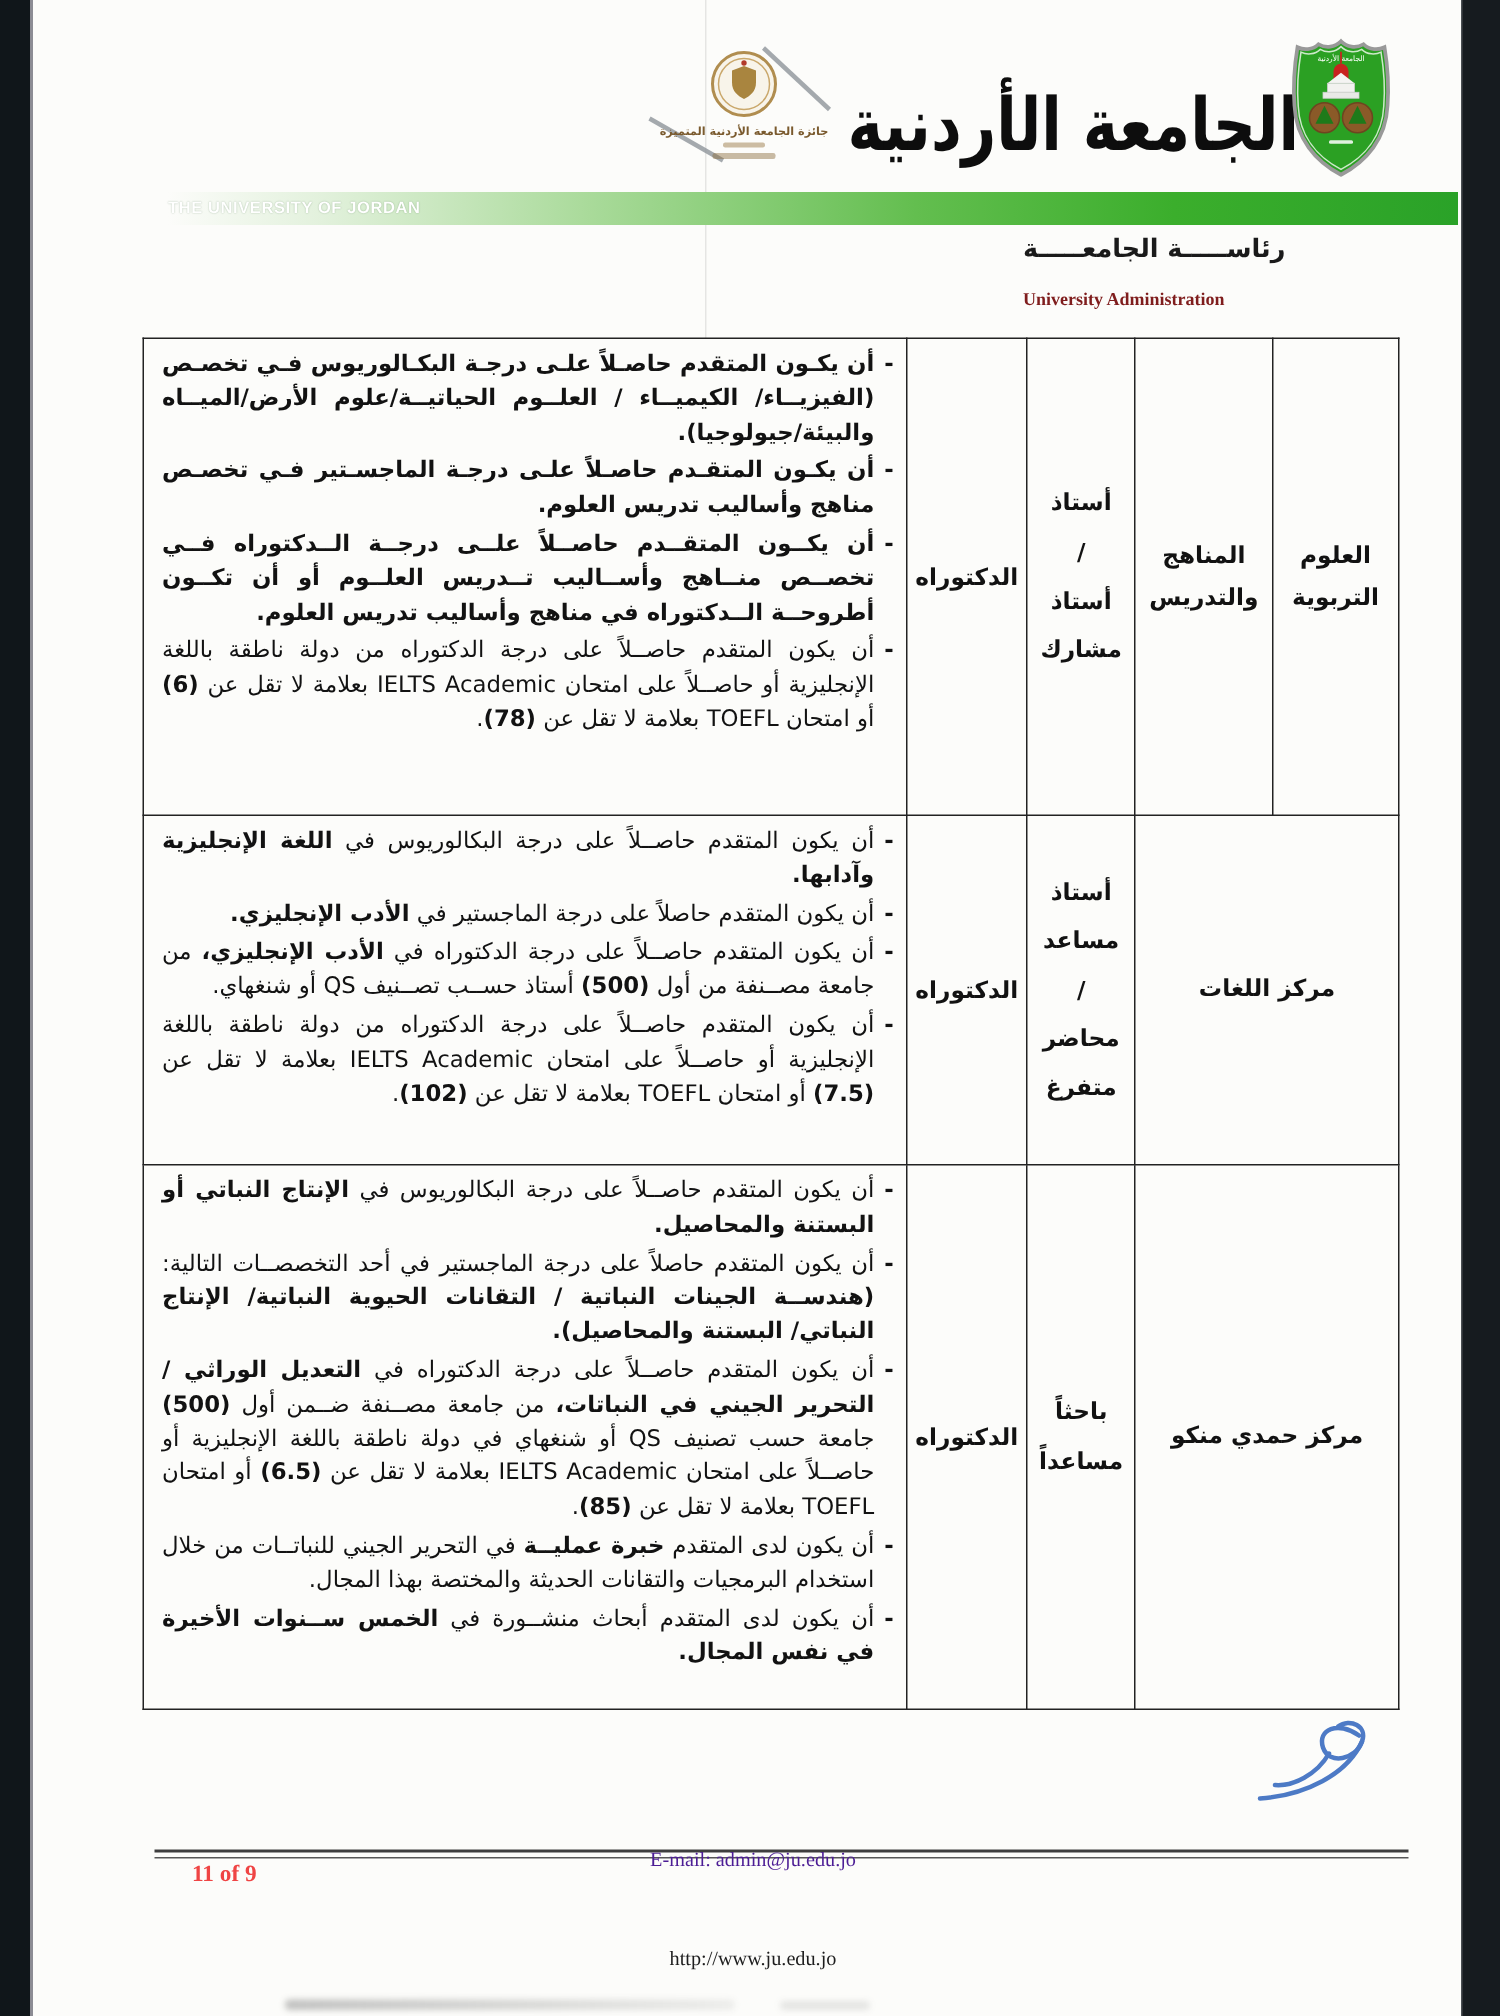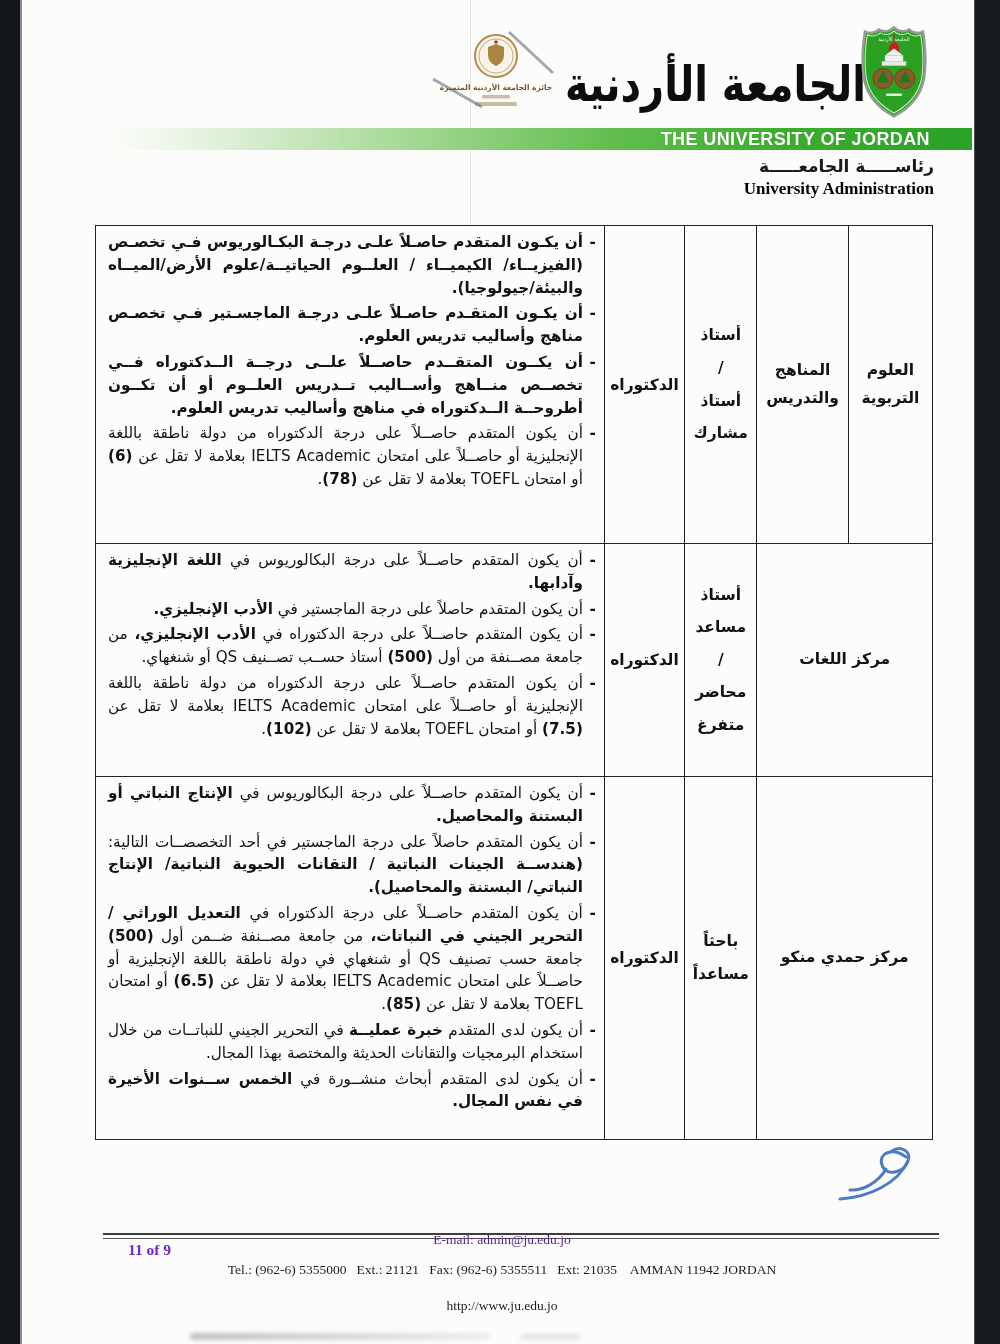--- a/index.html
+++ b/index.html
@@ -12,26 +12,26 @@
   .fold-line{position:absolute;left:470px;top:0;width:1px;height:226px;background:rgba(110,110,110,.16);}
 
   
   .award-logo{position:absolute;left:425px;top:28px;width:145px;height:92px;}
   .calligraphy{position:absolute;left:598px;top:46px;width:268px;height:76px;
       font-size:40px;font-weight:bold;color:#0d0d0d;text-align:center;line-height:76px;
       transform:scaleY(1.22);letter-spacing:-1px;white-space:nowrap;}
   .shield-logo{position:absolute;left:858px;top:24px;width:72px;height:96px;}
   .green-bar{position:absolute;left:112px;top:128px;width:860px;height:22px;
       background:linear-gradient(to right,rgba(250,253,249,0) 0%,#e2f1dc 12%,#abdb9c 32%,#63be4f 58%,#3bae2c 78%,#2aa228 100%);}
-  .green-bar-text{line-height:22px;text-align:right;padding-right:42px;color:#ffffff;
-      font-family:"Liberation Sans",sans-serif;font-size:18px;font-weight:bold;letter-spacing:.4px;
+  .green-bar-text{line-height:22px;text-align:left;padding-right:42px;color:#ffffff;
+      font-family:"Liberation Sans",sans-serif;font-size:11px;font-weight:bold;letter-spacing:.4px;
       text-shadow:0 0 1px rgba(0,60,0,.35);}
-  .office-block{position:absolute;left:682px;top:156px;width:252px;text-align:right;}
+  .office-block{position:absolute;left:682px;top:156px;width:252px;text-align:left;}
   .office-ar{font-size:17px;font-weight:bold;color:#1a1a1a;direction:rtl;}
-  .office-en{font-family:"Liberation Serif",serif;font-size:17px;font-weight:bold;color:#000000;margin-top:3px;}
+  .office-en{font-family:"Liberation Serif",serif;font-size:12px;font-weight:bold;color:#7f1d1d;margin-top:16px;}
 
   
   .vacancy-table{position:absolute;left:95px;top:225px;width:838px;height:914px;
       border-collapse:collapse;direction:rtl;table-layout:fixed;}
   .vacancy-table td{border:1.6px solid #222;}
   .vacancy-table tr:nth-child(1){height:318px;}
   .vacancy-table tr:nth-child(2){height:233px;}
   .vacancy-table tr:nth-child(3){height:363px;}
   td.center{text-align:center;vertical-align:middle;font-weight:700;font-size:15.5px;color:#121212;padding:2px;}
   td.rank{white-space:pre-line;line-height:2.1;}
@@ -45,21 +45,21 @@
 
   
   .signature{position:absolute;left:828px;top:1143px;width:115px;height:68px;}
 
   
   .footer-rule{position:absolute;left:103px;top:1233px;width:836px;height:3px;
       border-top:2.4px solid #3e3e3e;border-bottom:1px solid #565656;}
   .footer-ar{position:absolute;left:170px;top:1241px;width:737px;direction:rtl;text-align:right;
       font-size:13px;color:#1d1d1d;word-spacing:3px;white-space:nowrap;}
   .page-marker{position:absolute;left:128px;top:1241px;font-family:"Liberation Serif",serif;
-      font-size:15.5px;font-weight:bold;color:#6d28d9;}
+      font-size:15.5px;font-weight:bold;color:#ef4444;}
   .footer-en{position:absolute;left:150px;top:1262px;width:704px;text-align:center;
       font-family:"Liberation Serif",serif;font-size:13.5px;color:#1d1d1d;white-space:nowrap;}
   .footer-email{position:absolute;left:150px;top:1232px;width:704px;text-align:center;
       font-family:"Liberation Serif",serif;font-size:13.5px;color:#4c1d95;}
   .footer-web{position:absolute;left:150px;top:1298px;width:704px;text-align:center;
       font-family:"Liberation Serif",serif;font-size:13.5px;color:#1d1d1d;}
   .bottom-smudge{position:absolute;left:190px;top:1333px;width:300px;height:7px;border-radius:3px;
       background:linear-gradient(to right,rgba(40,40,40,.28),rgba(40,40,40,.07));filter:blur(2px);}
   .bottom-smudge2{position:absolute;left:520px;top:1334px;width:60px;height:6px;border-radius:3px;
       background:rgba(60,60,60,.12);filter:blur(2px);}
@@ -173,19 +173,18 @@
   <svg class="signature" viewBox="0 0 115 68">
     <g fill="none" stroke="#3a6cc0" stroke-width="3" stroke-linecap="round" opacity="0.9">
       <path d="M78,14 C64,4 50,10 54,22 C58,34 76,30 80,18 C84,8 72,2 64,8"></path>
       <path d="M80,18 C70,40 42,54 12,56"></path>
       <path d="M58,26 C50,40 34,48 22,47"></path>
     </g>
   </svg>
 
   <div class="footer-rule"></div>
   <div class="page-marker">11 of 9</div>
-  <div class="footer-en">Tel.: (962-6) 5355000 &nbsp; Ext.: 21121 &nbsp; Fax: (962-6) 5355511 &nbsp; Ext: 21035 &nbsp;&nbsp; AMMAN 11942 JORDAN</div>
   <div class="footer-email">E-mail: admin@ju.edu.jo</div>
   <div class="footer-web">http://www.ju.edu.jo</div>
   <div class="bottom-smudge"></div>
   <div class="bottom-smudge2"></div>
 
 </div>
 
 </body></html>

